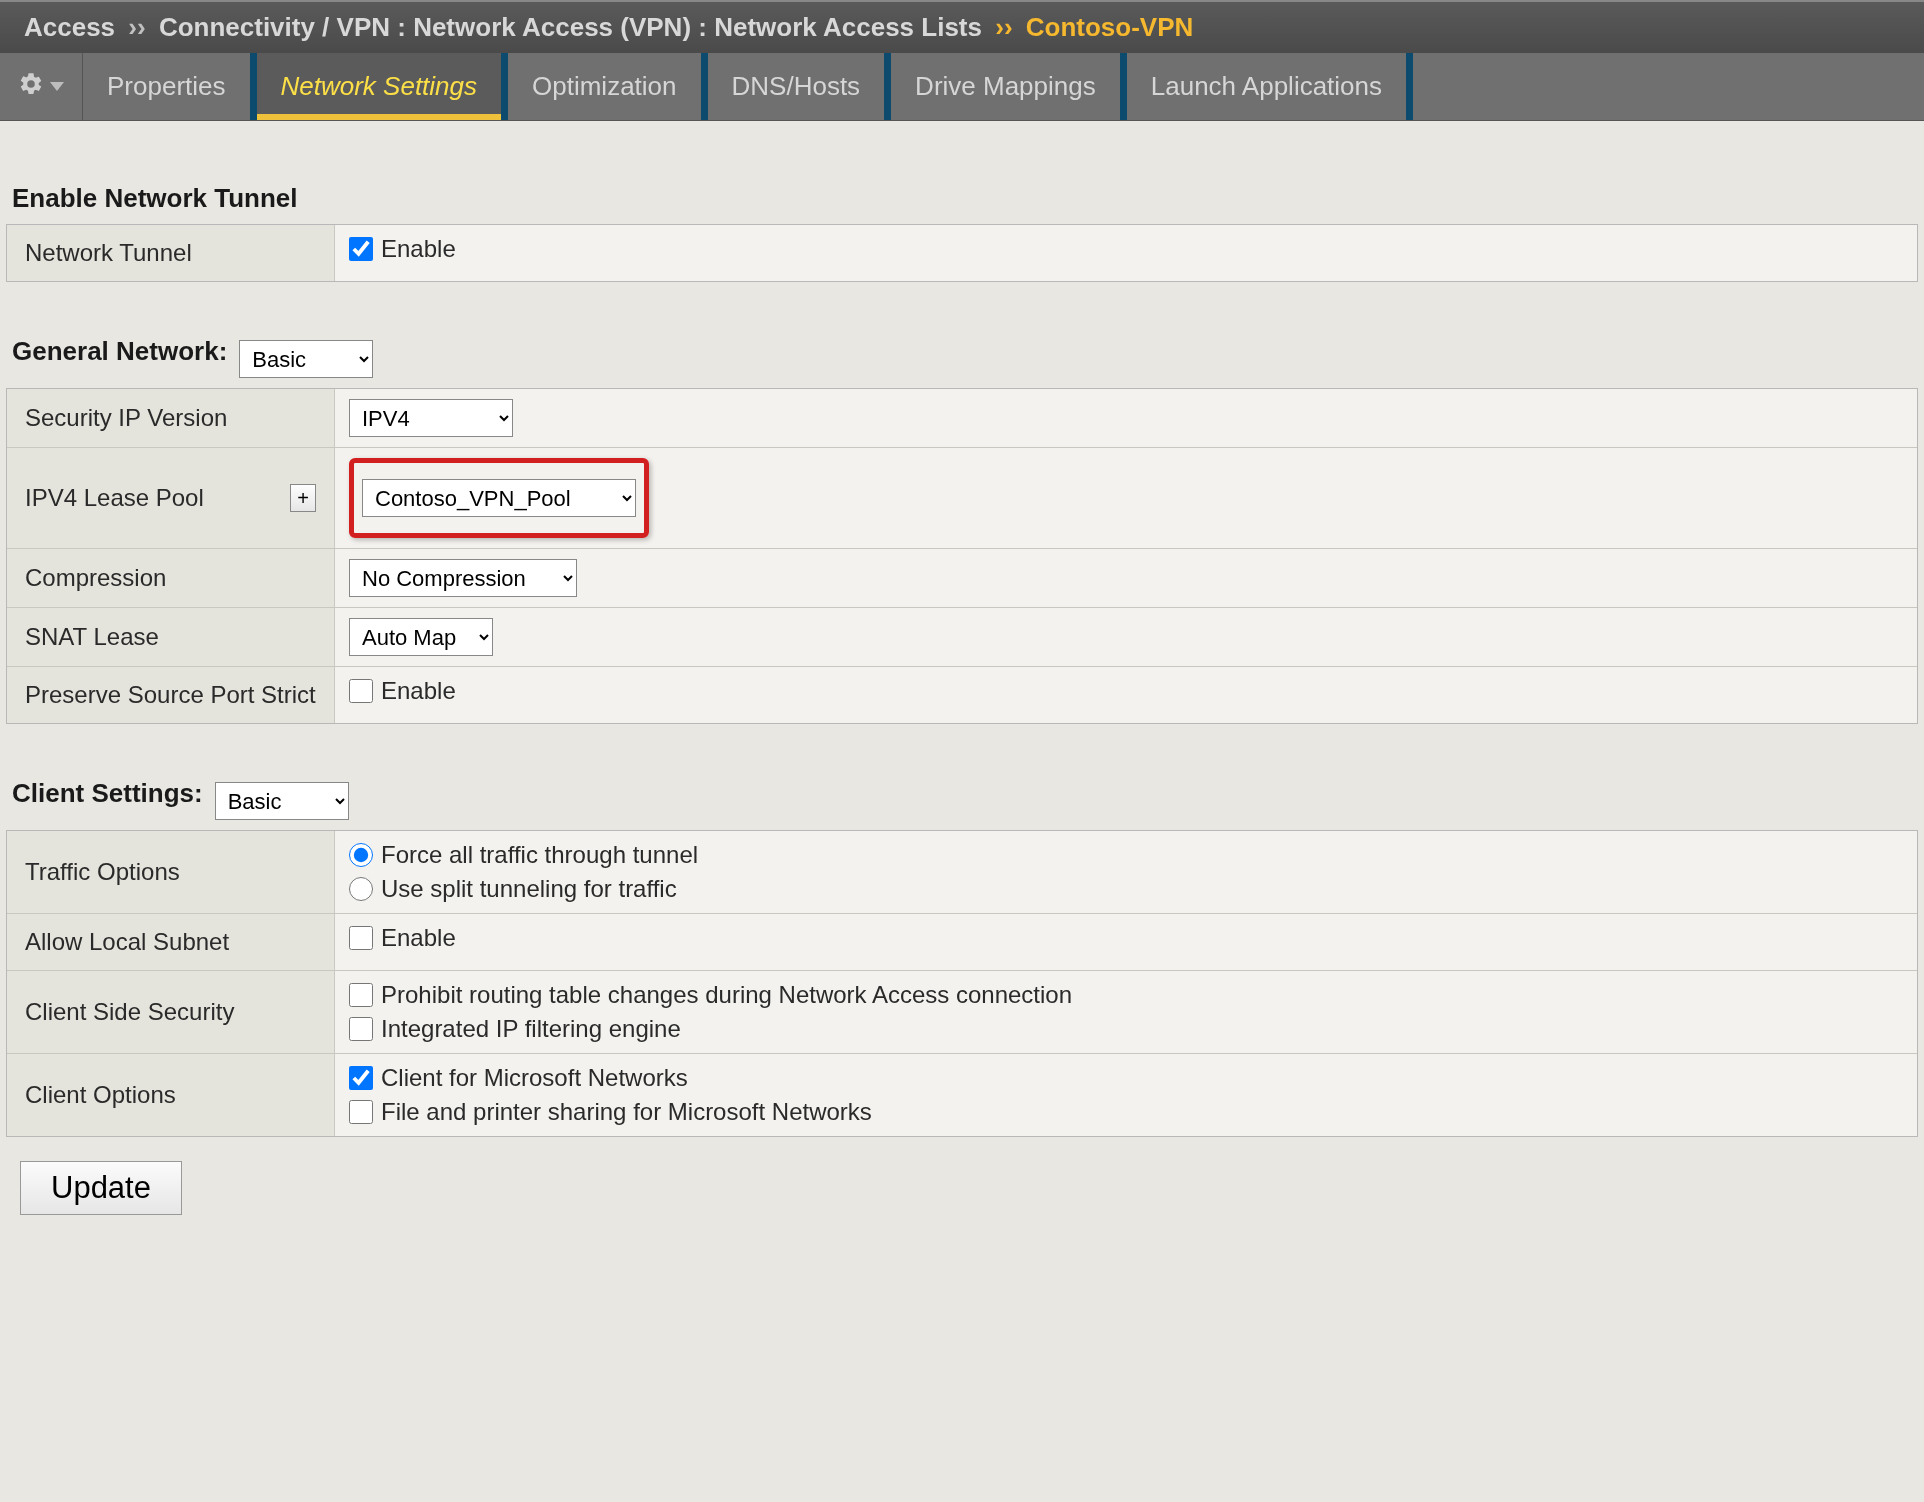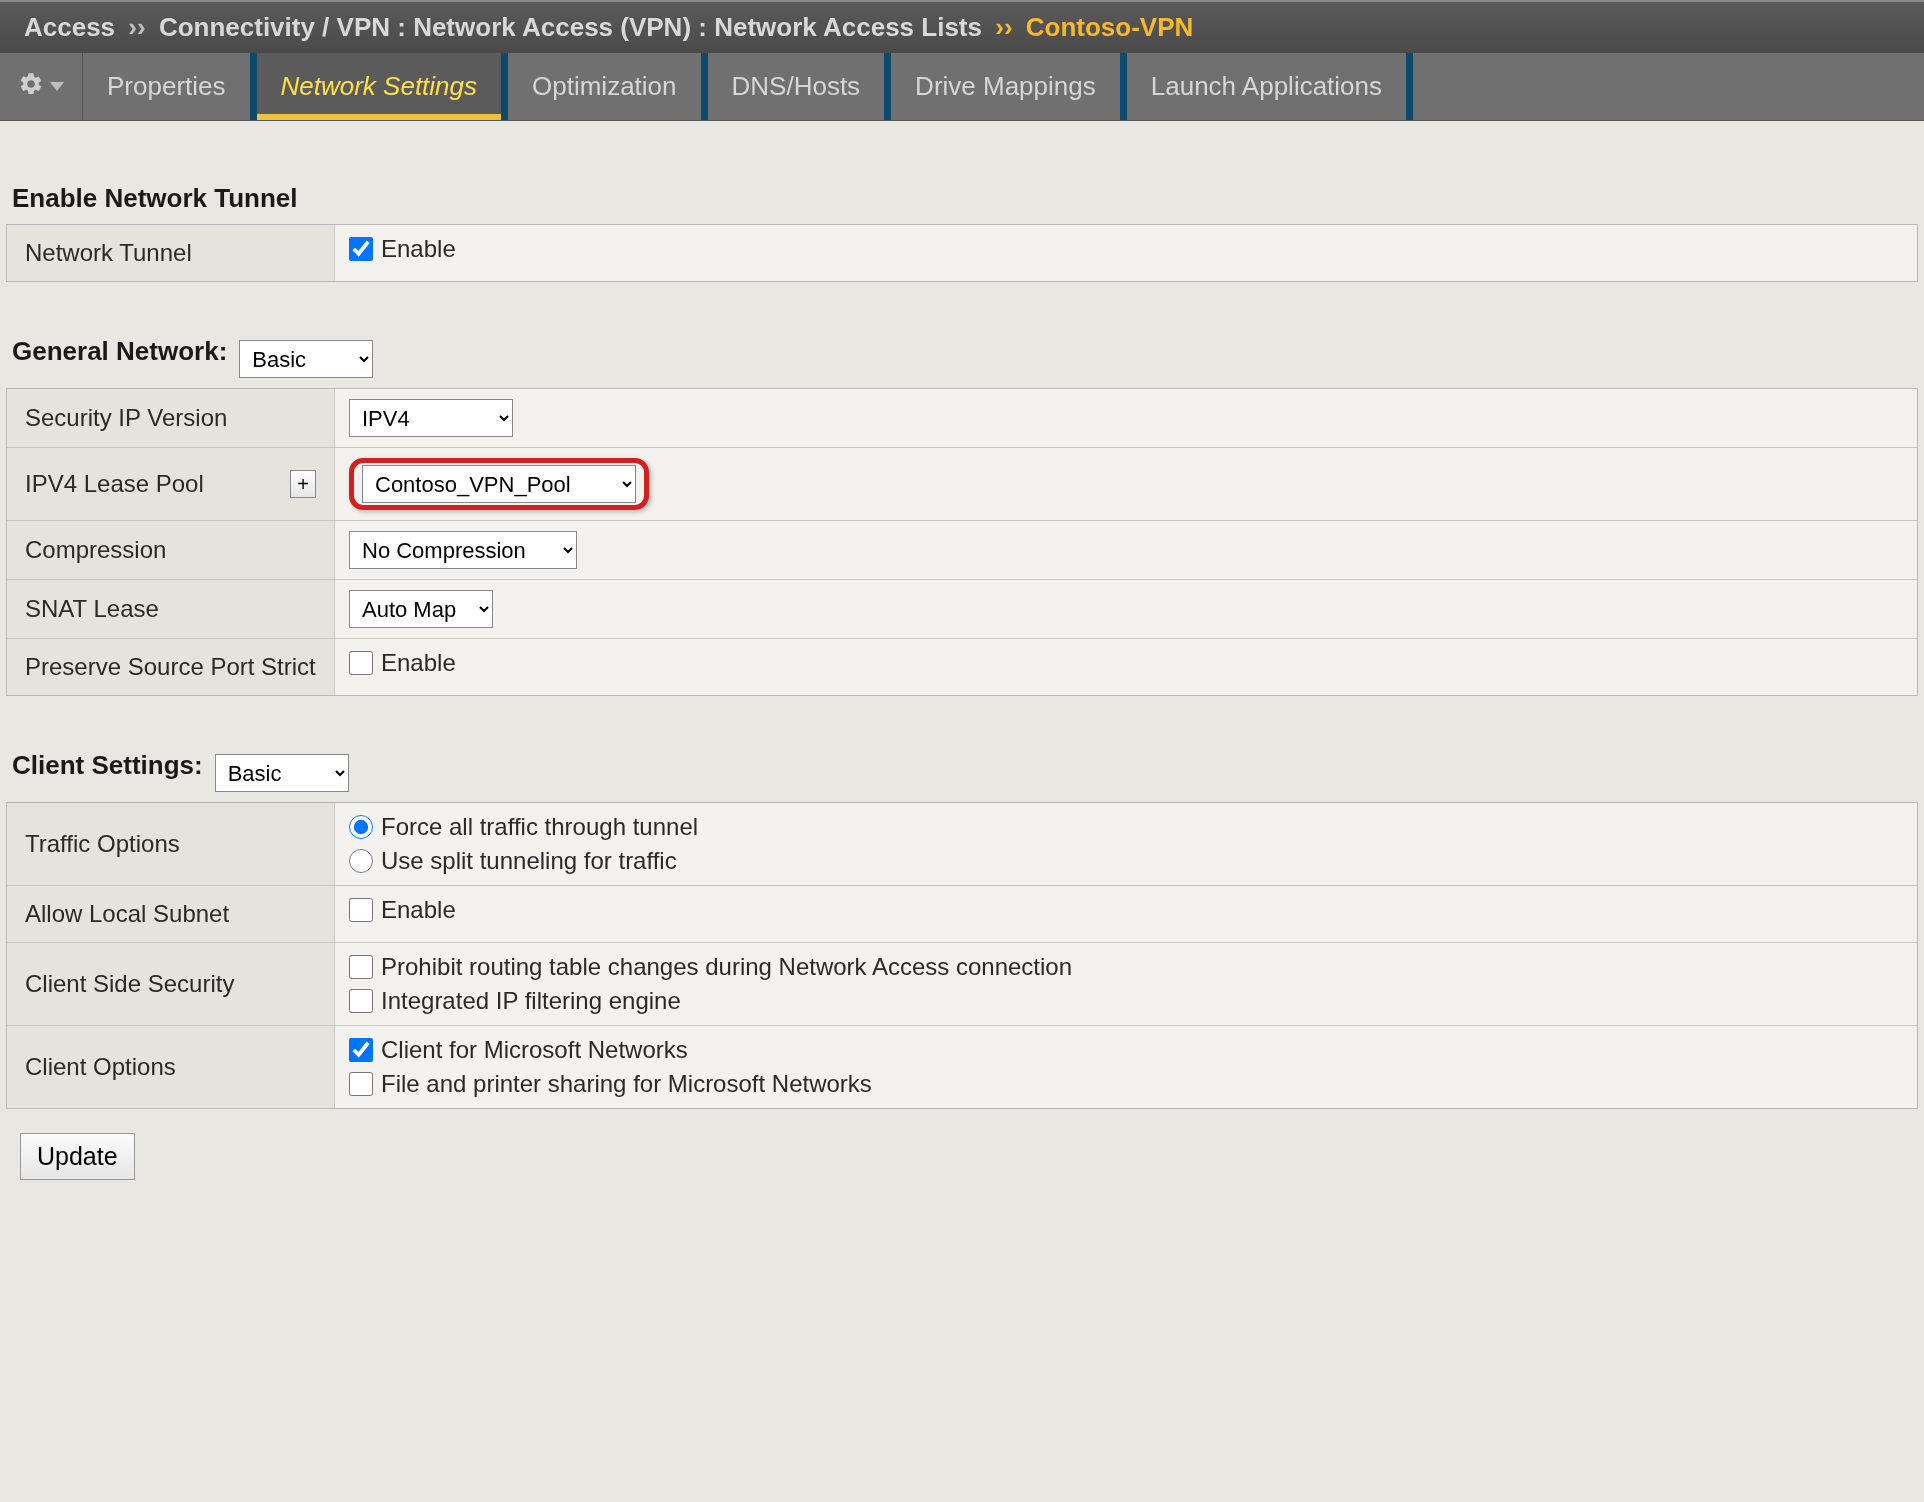--- a/index.html
+++ b/index.html
@@ -149,30 +149,30 @@
       height: 38px;
     }
     .select-ip { width: 164px; }
     .select-lease { width: 274px; }
     .select-compression { width: 228px; }
     .select-snat { width: 144px; }
     .select-mode { width: 134px; margin-top: 16px; }
 
     .highlight-box {
       display: inline-block;
-      padding: 2px 8px;
+      padding: 16px 8px;
       border: 5px solid #d21f1f;
-      border-radius: 14px;
+      border-radius: 6px;
       box-shadow: 2px 2px 5px rgba(0,0,0,0.25);
     }
 
     .update-btn {
       margin: 24px 0 0 14px;
-      padding: 8px 16px;
-      font-size: 25px;
+      padding: 8px 30px;
+      font-size: 31px;
       border: 1px solid #999;
       background: linear-gradient(to bottom, #fbfbfb, #e6e6e6);
       cursor: pointer;
     }
 
     label.cb { display: flex; align-items: center; font-size: 24px; }
   </style>
 </head>
 <body>
 

